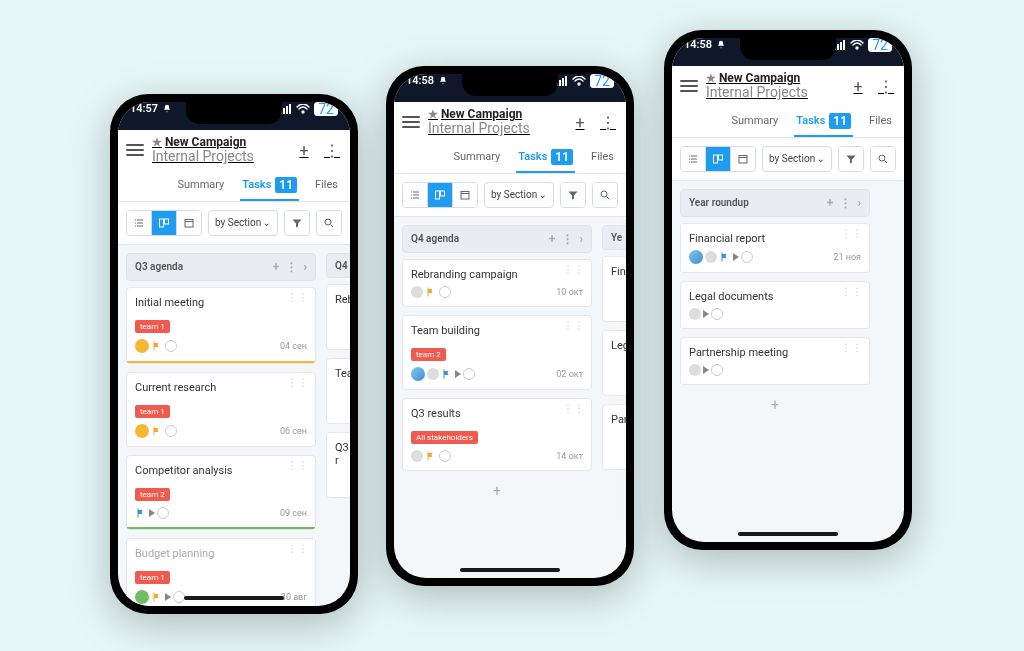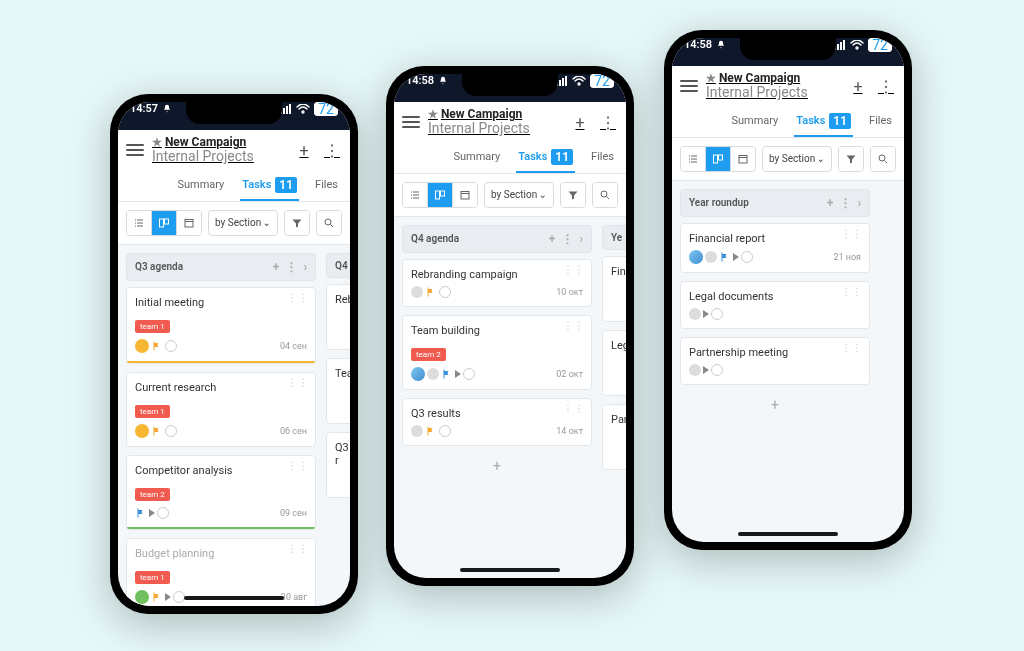--- a/index.html
+++ b/index.html
@@ -405,20 +405,21 @@
                   </span>
                   <span class="play"></span>
                   <span class="clock"></span>
                 </div>
                 <span class="date">02 окт</span>
               </div>
             </div>
             <div class="card">
               <span class="grip">⋮⋮</span>
               <div class="ti">Q3 results</div>
+              <div><span class="chip stake">All stakeholders</span></div>
               <div class="row2">
                 <div class="avs">
                   <span class="dot"></span>
                   <span>
                     <svg width="12" height="12" viewBox="0 0 24 24">
                       <path fill="#f7a733" d="M5 3v18h2v-7h8l-2-4 2-4H7V3z"></path>
                     </svg>
                   </span>
                   <span class="clock"></span>
                 </div>

